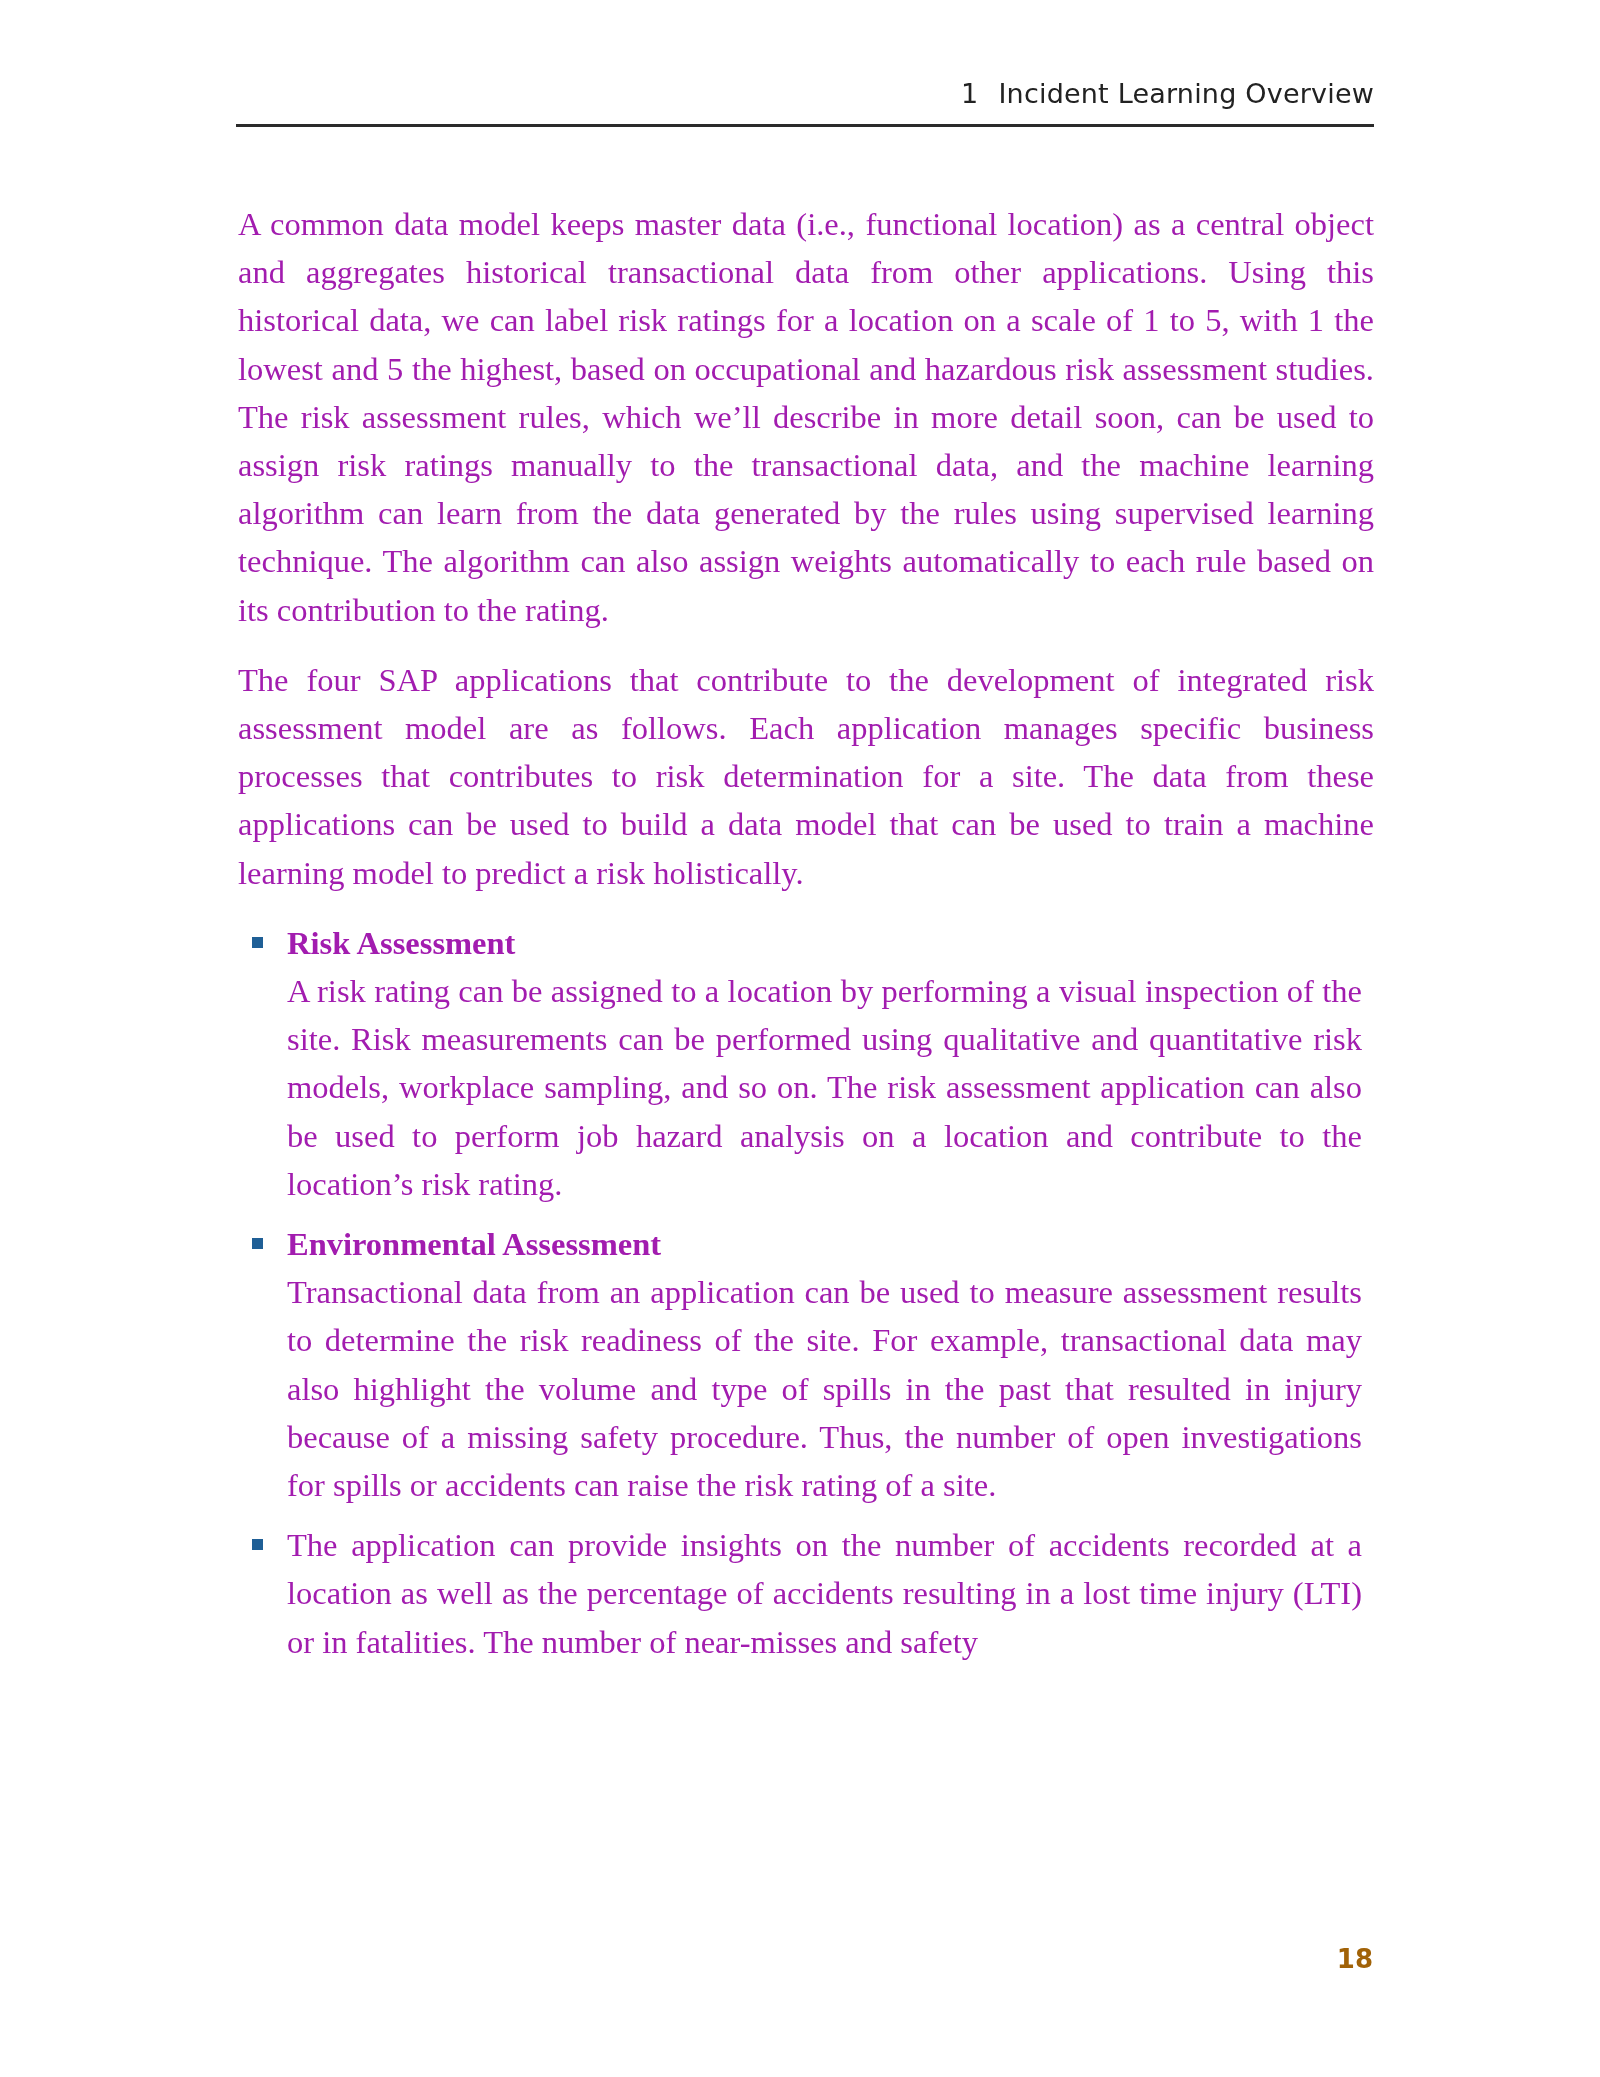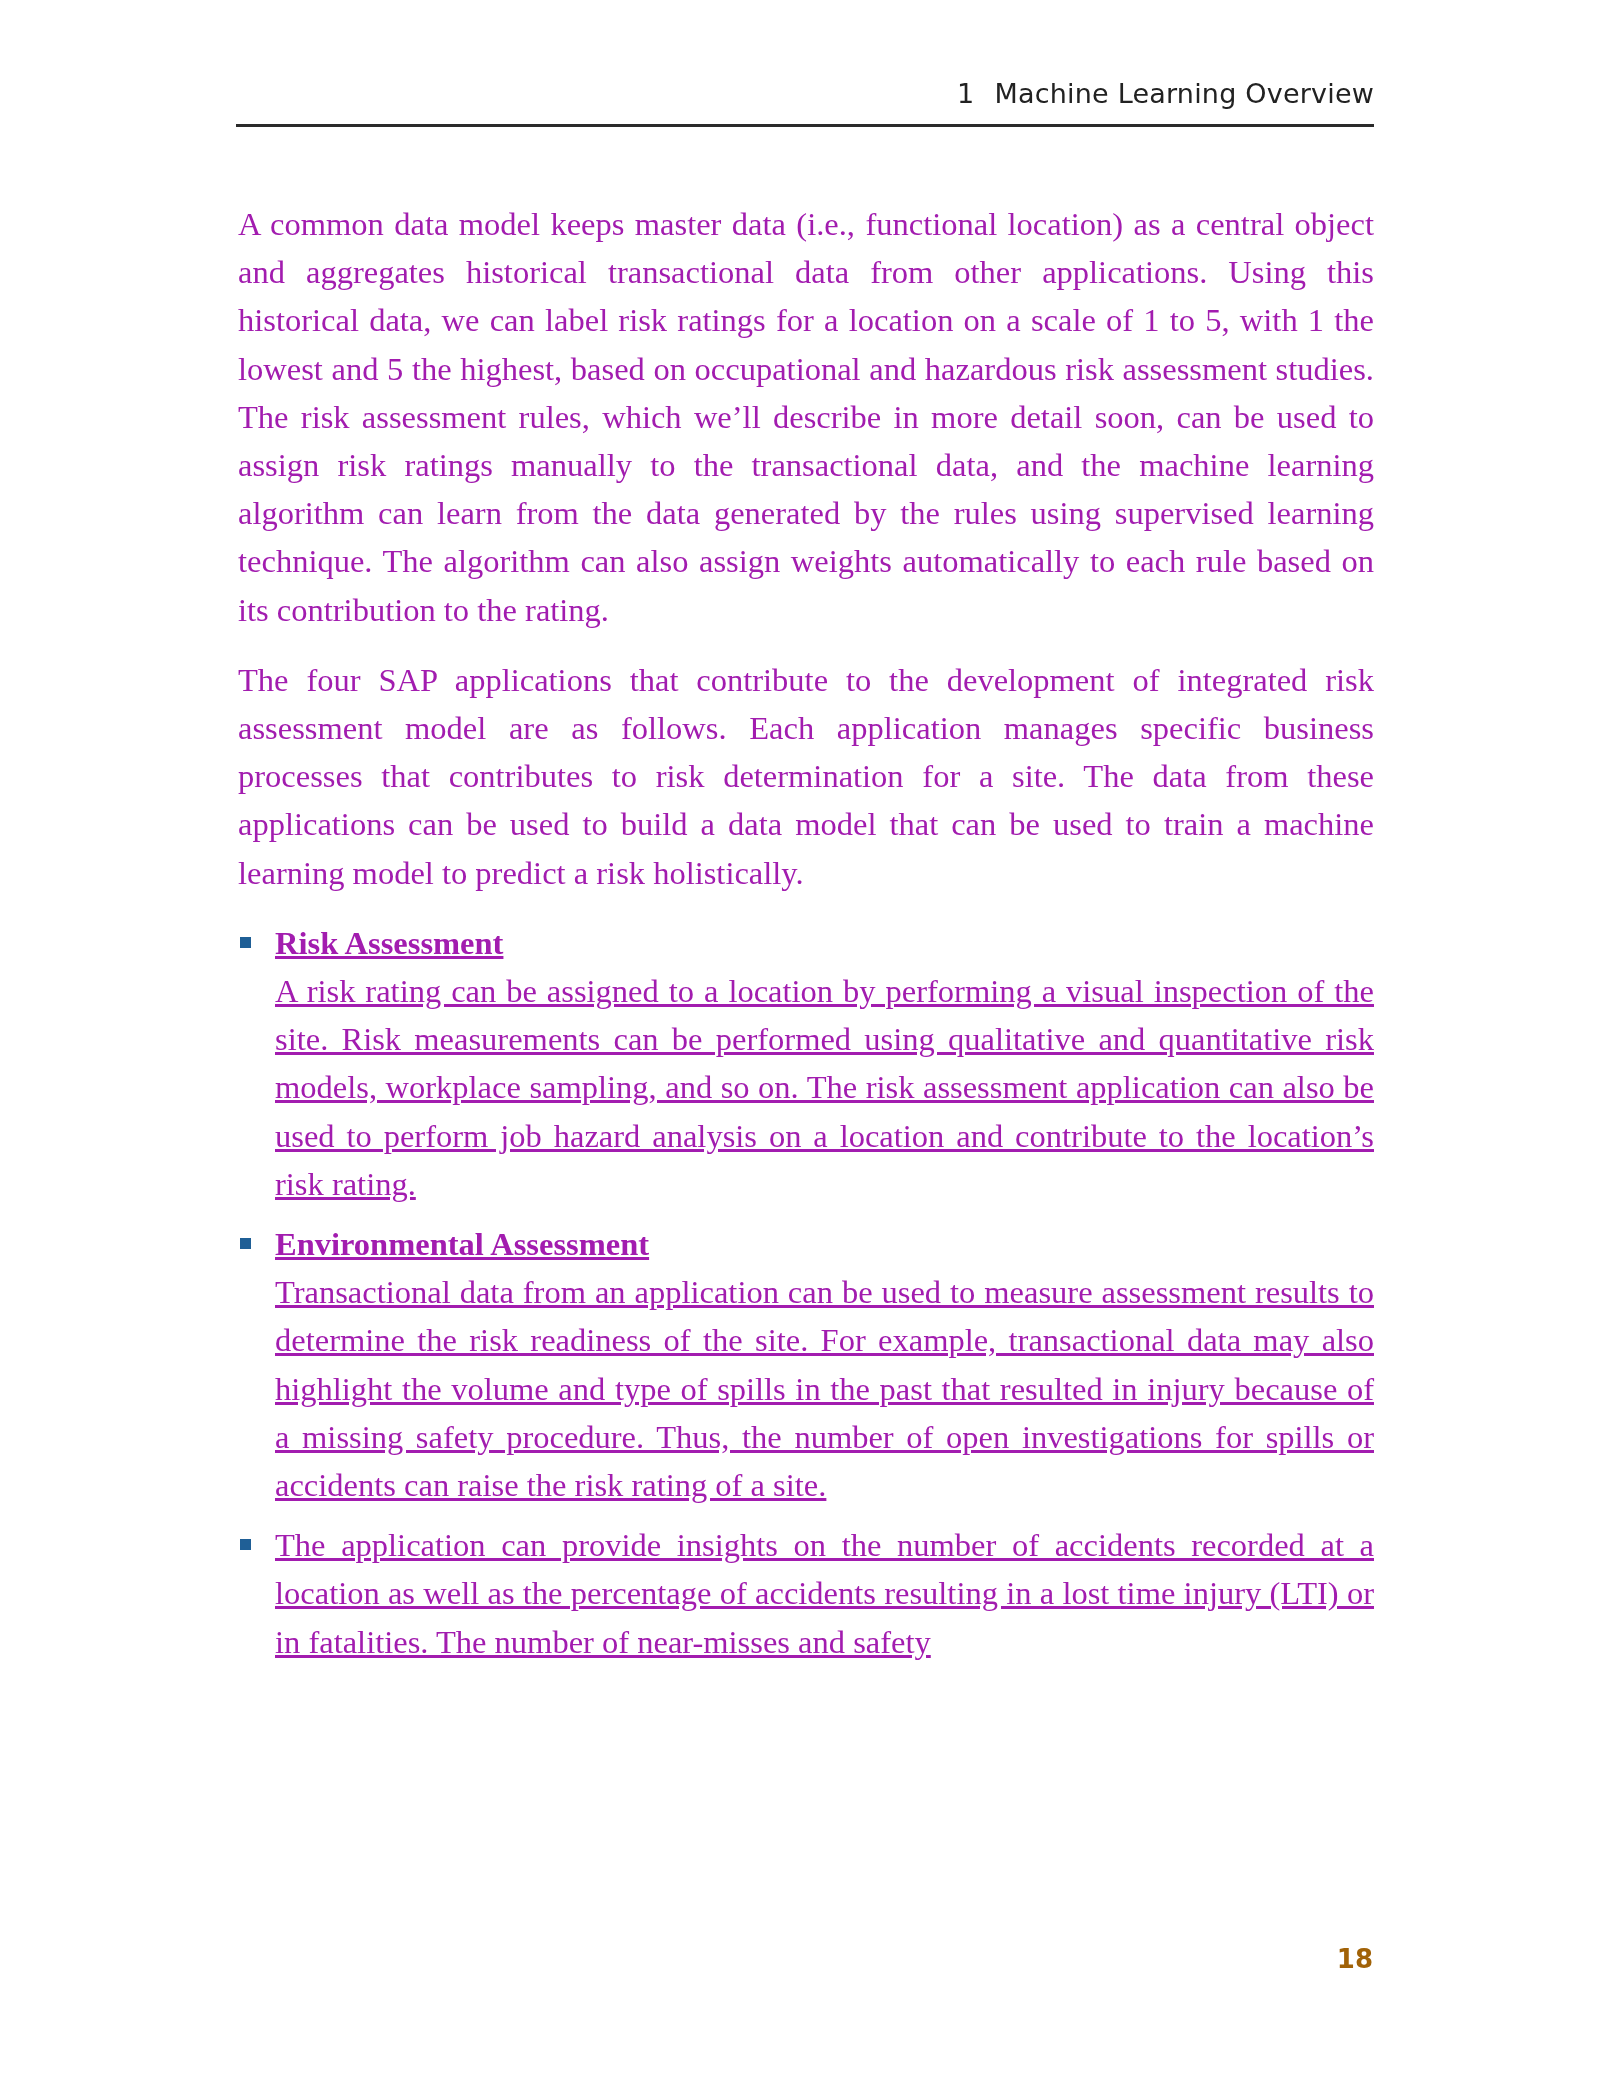--- a/index.html
+++ b/index.html
@@ -13,39 +13,39 @@
     .running-head .chap-num { margin-right: 20px; }
     .head-rule {
       position: absolute; left: 236px; top: 124px; width: 1138px; height: 3px; background: #2a2a2a;
     }
     .body {
       position: absolute; left: 238px; top: 200px; width: 1136px;
       font-family: "Liberation Serif", "DejaVu Serif", serif;
       font-size: 32.5px; line-height: 48.2px; color: #a21caf;
     }
     p { margin: 0 0 22px 0; text-align: justify; hyphens: manual; }
-    ul { list-style: none; margin: 0; padding: 0; text-decoration: underline; }
+    ul { list-style: none; margin: 12px; padding: 0; }
     li { position: relative; padding-left: 37px; margin-bottom: 12px; }
     .bullet {
       position: absolute; left: 2px; top: 18px; width: 11px; height: 11px; background: #1f5f96;
     }
     .item-title { font-weight: bold; display: block; }
     .item-text { display: block; text-align: justify; }
     .page-number {
       position: absolute; left: 1300px; top: 1944px; width: 73px; text-align: right;
       font-family: "DejaVu Sans", sans-serif; font-weight: bold; font-size: 26px; color: #a16207;
     }
   </style>
 </head>
 <body>
 
 <div class="page">
 
   <div class="running-head">
-    <span class="chap-num">1</span><span>Machine Learning Overview</span>
+    <span class="chap-num">1</span><span>Incident Learning Overview</span>
   </div>
   <div class="head-rule"></div>
 
   <div class="body">
     <p>A common data model keeps master data (i.e., functional location) as a cen­tral object and aggregates historical transactional data from other applica­tions. Using this historical data, we can label risk ratings for a location on a scale of 1 to 5, with 1 the lowest and 5 the highest, based on occupational and hazardous risk assessment studies. The risk assessment rules, which we’ll describe in more detail soon, can be used to assign risk ratings manually to the transactional data, and the machine learning algorithm can learn from the data generated by the rules using supervised learning technique. The algorithm can also assign weights automatically to each rule based on its contribution to the rating.</p>
     <p>The four SAP applications that contribute to the development of integrated risk assessment model are as follows. Each application manages specific business processes that contributes to risk determination for a site. The data from these applications can be used to build a data model that can be used to train a machine learning model to predict a risk holistically.</p>
 
     <ul>
       <li>
         <span class="bullet" style="background: rgb(31, 95, 150);"></span>

